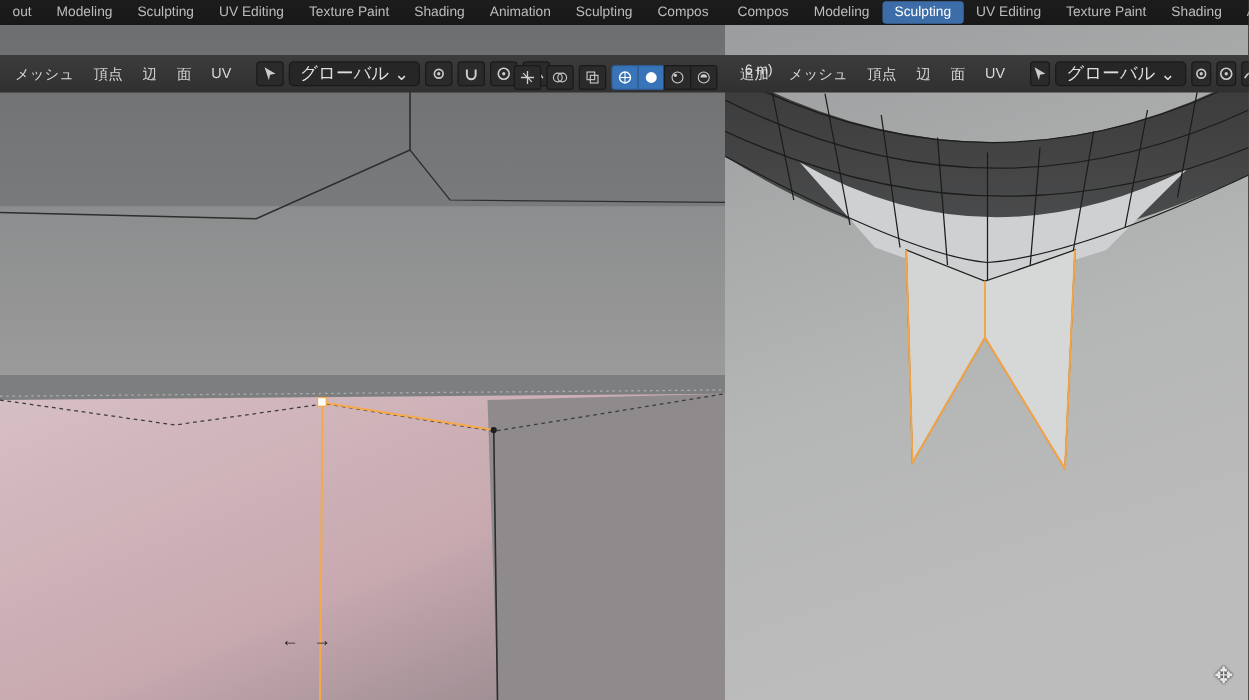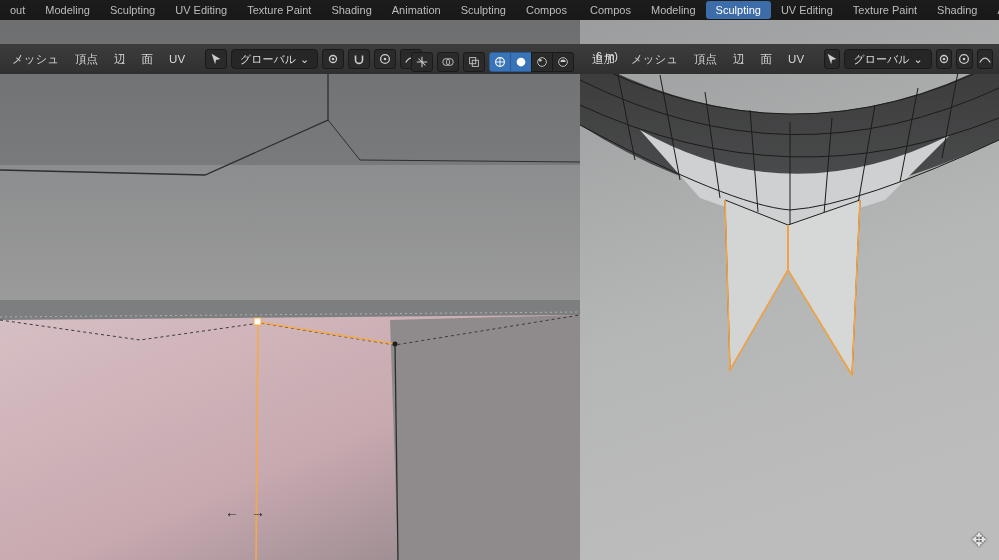--- a/index.html
+++ b/index.html
@@ -29,21 +29,21 @@
     display: flex; align-items: center; gap: 4px;
     color: #d8d8d8; padding: 0 6px;
     white-space: nowrap;
     margin-top: 24px;
   }
   .menuitem { padding: 2px 6px; font-size: 11.5px; cursor: pointer; }
   .spacer { flex: 0 0 6px; }
   .dropdown {
     display: inline-flex; align-items: center; gap: 4px;
     background: #262626; border: 1px solid #1a1a1a; border-radius: 4px;
-    padding: 2px 8px; color: #ddd; font-size: 11px; height: 20px;
+    padding: 2px 8px; color: #ddd; font-size: 14px; height: 20px;
   }
   .iconbtn {
     display: inline-flex; align-items: center; justify-content: center;
     width: 22px; height: 20px; background: #2a2a2a; border: 1px solid #1a1a1a;
     border-radius: 3px; color: #ccc;
   }
   .iconbtn.blue { background: #3a74b8; border-color: #2c5a91; color: #fff; }
   .iconbtn svg { width: 14px; height: 14px; }
   .btngroup { display: inline-flex; }
   .btngroup .iconbtn { border-radius: 0; margin-left: -1px; }

